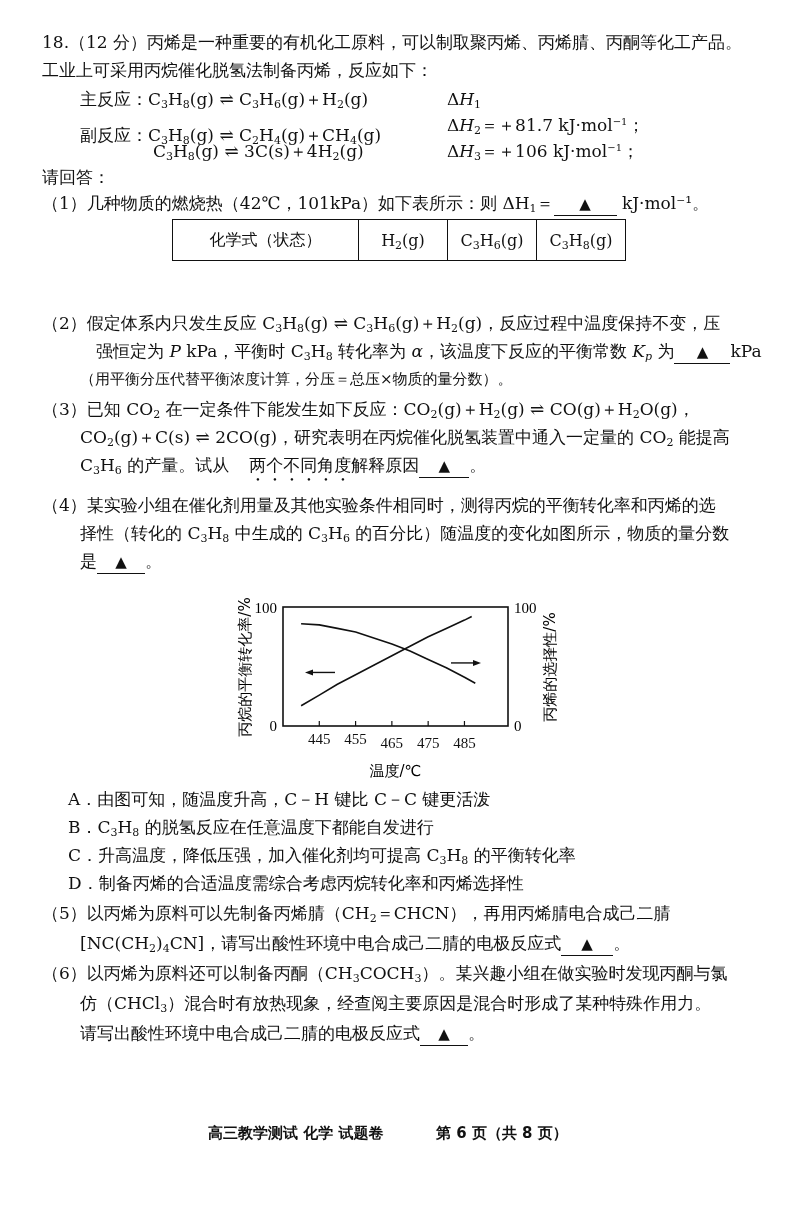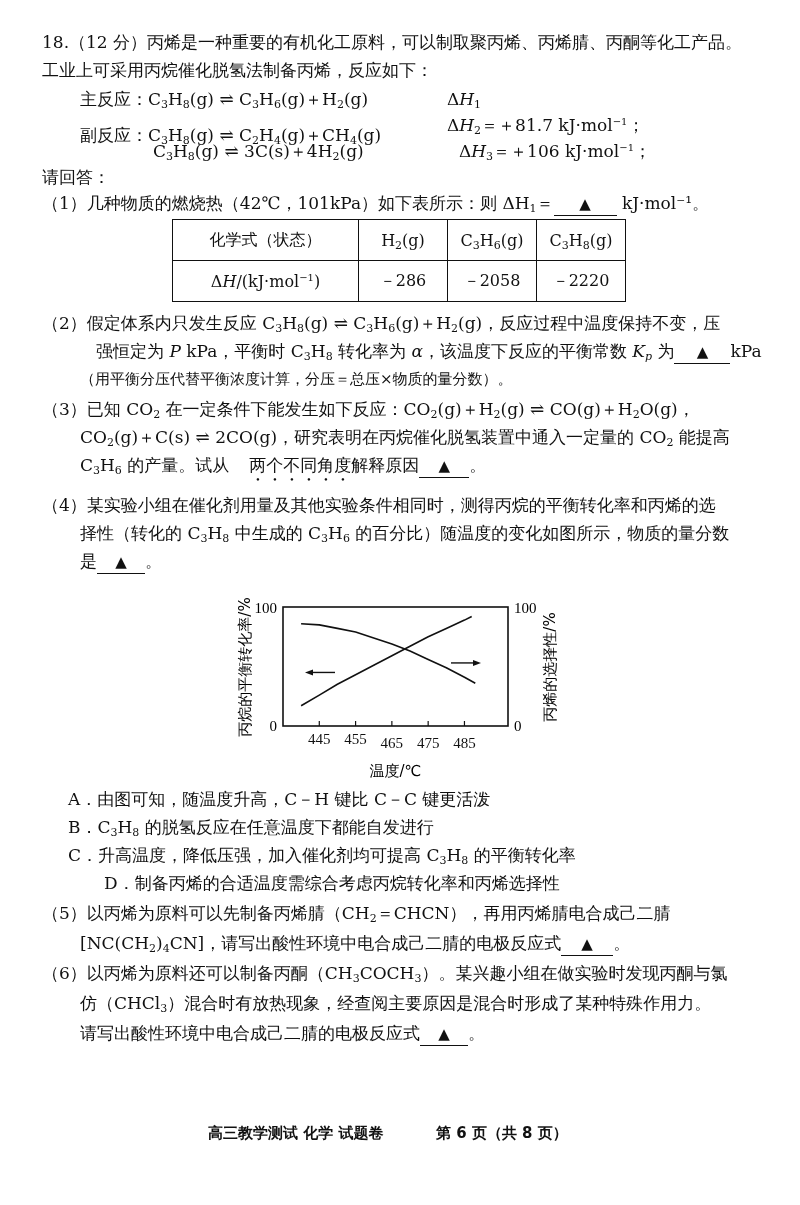--- a/index.html
+++ b/index.html
@@ -31,41 +31,35 @@
 <div class="ln" style="left:447px;top:88px;">Δ<span class="it">H</span><sub>1</sub></div>
 
 <div class="ln" style="left:80px;top:124px;">
   <span>副反应：</span>C<sub>3</sub>H<sub>8</sub>(g) <span>⇌</span> C<sub>2</sub>H<sub>4</sub>(g)＋CH<sub>4</sub>(g)
 </div>
 <div class="ln" style="left:447px;top:114px;">Δ<span class="it">H</span><sub>2</sub>＝＋81.7 kJ·mol<sup>−1</sup>；</div>
 
 <div class="ln" style="left:153px;top:140px;">
   C<sub>3</sub>H<sub>8</sub>(g) <span>⇌</span> 3C(s)＋4H<sub>2</sub>(g)
 </div>
-<div class="ln" style="left:447px;top:140px;margin-left:12px;">Δ<span class="it">H</span><sub>3</sub>＝＋106 kJ·mol<sup>−1</sup>；</div>
+<div class="ln" style="left:447px;top:140px;">Δ<span class="it">H</span><sub>3</sub>＝＋106 kJ·mol<sup>−1</sup>；</div>
 
 <div class="ln" style="left:42px;top:166px;">请回答：</div>
 
 <div class="ln" style="left:42px;top:192px;">
   <span>（1）</span><span>几种物质的燃烧热（42℃，101kPa）如下表所示：则 ΔH</span><sub class="it" style="font-style:normal">1</sub>＝<span class="blank" style="width:55px"><span class="tri">▲</span></span> <span>kJ·mol⁻¹。</span>
 </div>
 
 <table class="ch">
   <tbody>
       <tr>
     <td style="width:185px">化学式（状态）</td>
     <td style="width:88px">H<sub>2</sub>(g)</td>
     <td style="width:88px">C<sub>3</sub>H<sub>6</sub>(g)</td>
     <td style="width:88px">C<sub>3</sub>H<sub>8</sub>(g)</td>
-  </tr>
-  <tr>
-    <td>Δ<span class="it">H</span>/(kJ·mol<sup>−1</sup>)</td>
-    <td>－286</td>
-    <td>－2058</td>
-    <td>－2220</td>
   </tr>
 </tbody>
   </table>
 
 <div class="ln" style="left:42px;top:312px;">
   <span>（2）</span><span>假定体系内只发生反应 </span>C<sub>3</sub>H<sub>8</sub>(g) ⇌ C<sub>3</sub>H<sub>6</sub>(g)＋H<sub>2</sub>(g)<span>，反应过程中温度保持不变，压</span>
 </div>
 <div class="ln" style="left:80px;top:340px;margin-left:16px;">
   <span>强恒定为 </span><span class="it">P</span><span> kPa，平衡时 </span>C<sub>3</sub>H<sub>8</sub><span> 转化率为 </span><span class="it">α</span><span>，该温度下反应的平衡常数 </span><span class="it">K</span><sub class="it">p</sub><span> 为</span><span class="blank" style="width:48px"><span class="tri">▲</span></span><span>kPa</span>
 </div>
@@ -122,21 +116,21 @@
 
 <div class="ln" style="left:68px;top:788px;">
   <span>A．</span><span>由图可知，随温度升高，C－H 键比 C－C 键更活泼</span>
 </div>
 <div class="ln" style="left:68px;top:816px;">
   <span>B．</span>C<sub>3</sub>H<sub>8</sub><span> 的脱氢反应在任意温度下都能自发进行</span>
 </div>
 <div class="ln" style="left:68px;top:844px;">
   <span>C．</span><span>升高温度，降低压强，加入催化剂均可提高 </span>C<sub>3</sub>H<sub>8</sub><span> 的平衡转化率</span>
 </div>
-<div class="ln" style="left:68px;top:872px;margin-left:36px;">
+<div class="ln" style="left:68px;top:872px;">
   <span>D．</span><span>制备丙烯的合适温度需综合考虑丙烷转化率和丙烯选择性</span>
 </div>
 
 <div class="ln" style="left:42px;top:902px;">
   <span>（5）</span><span>以丙烯为原料可以先制备丙烯腈（CH</span><sub>2</sub><span>＝CHCN），再用丙烯腈电合成己二腈</span>
 </div>
 <div class="ln" style="left:80px;top:932px;">
   <span>[NC(CH</span><sub>2</sub><span>)</span><sub>4</sub><span>CN]，请写出酸性环境中电合成己二腈的电极反应式</span><span class="blank" style="width:44px"><span class="tri">▲</span></span><span>。</span>
 </div>
 

